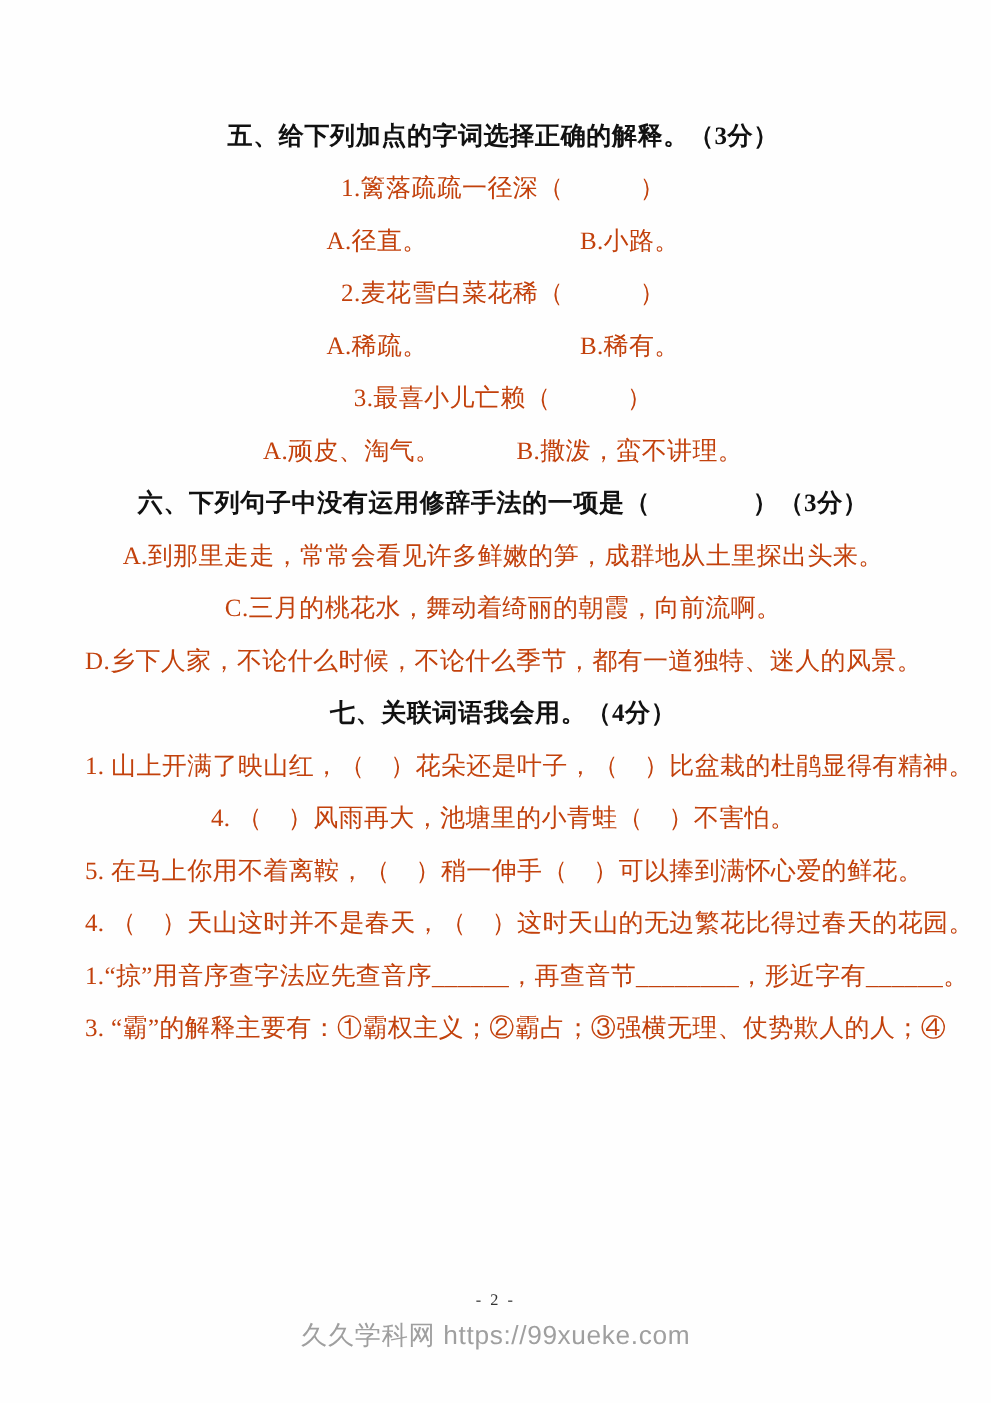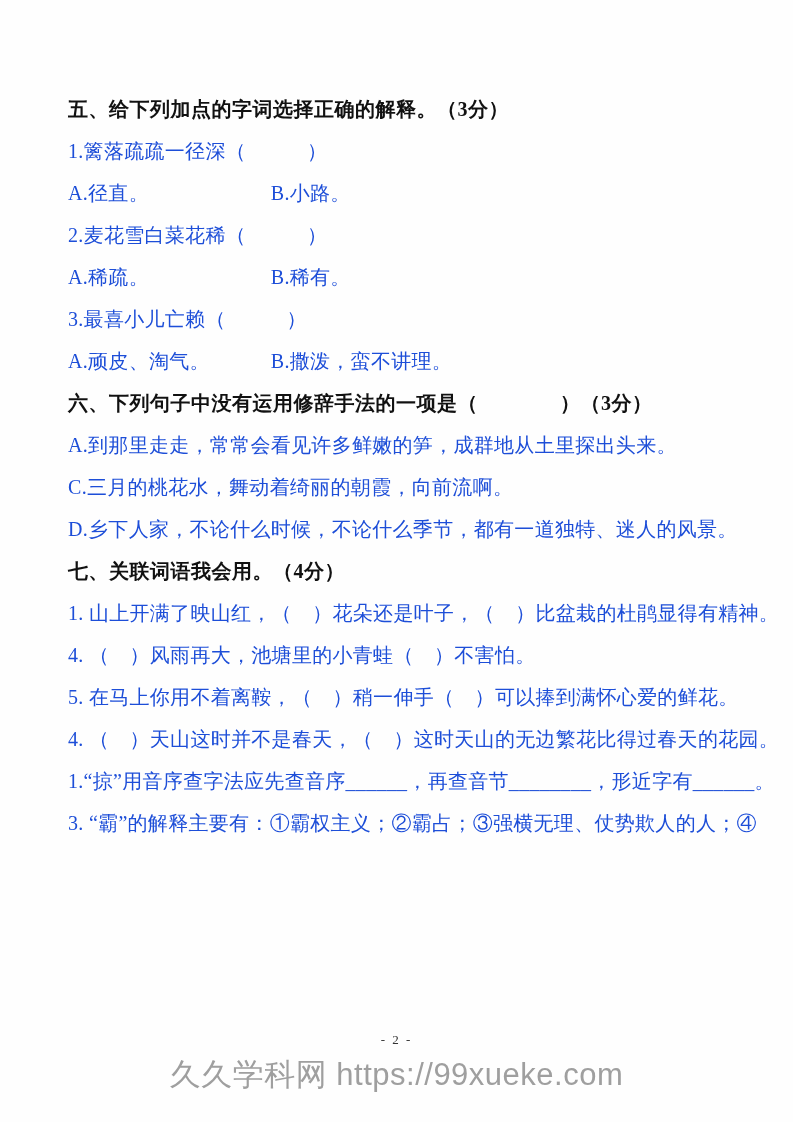--- a/index.html
+++ b/index.html
@@ -15,27 +15,28 @@
     background:#fefefe;
     color:#222222;
     overflow:hidden;
     margin:0 auto;
   }
   .content{
     position:absolute;
     left:68px;
     right:56px;
     top:88px;
+    text-align:center;
   }
   .line{
     margin:0;
     height:42px;
     line-height:42px;
     font-size:20px;
-    color:#1d4ed8;
+    color:#c2410c;
     white-space:nowrap;
     letter-spacing:0.3px;
   }
   .line.title{
     font-weight:700;
     color:#111111;
     letter-spacing:0.5px;
   }
   .footer-pagenum{
     position:absolute;
@@ -46,21 +47,21 @@
     font-size:13px;
     color:#333333;
     letter-spacing:2px;
   }
   .footer-watermark{
     position:absolute;
     left:0;
     right:0;
     top:1054px;
     text-align:center;
-    font-size:31px;
+    font-size:21px;
     color:#9f9f9f;
     font-family:"Liberation Sans","DejaVu Sans",sans-serif;
     letter-spacing:0.5px;
   }
 </style>
 </head>
 <body>
 
 <div class="page">
   <div class="content">

